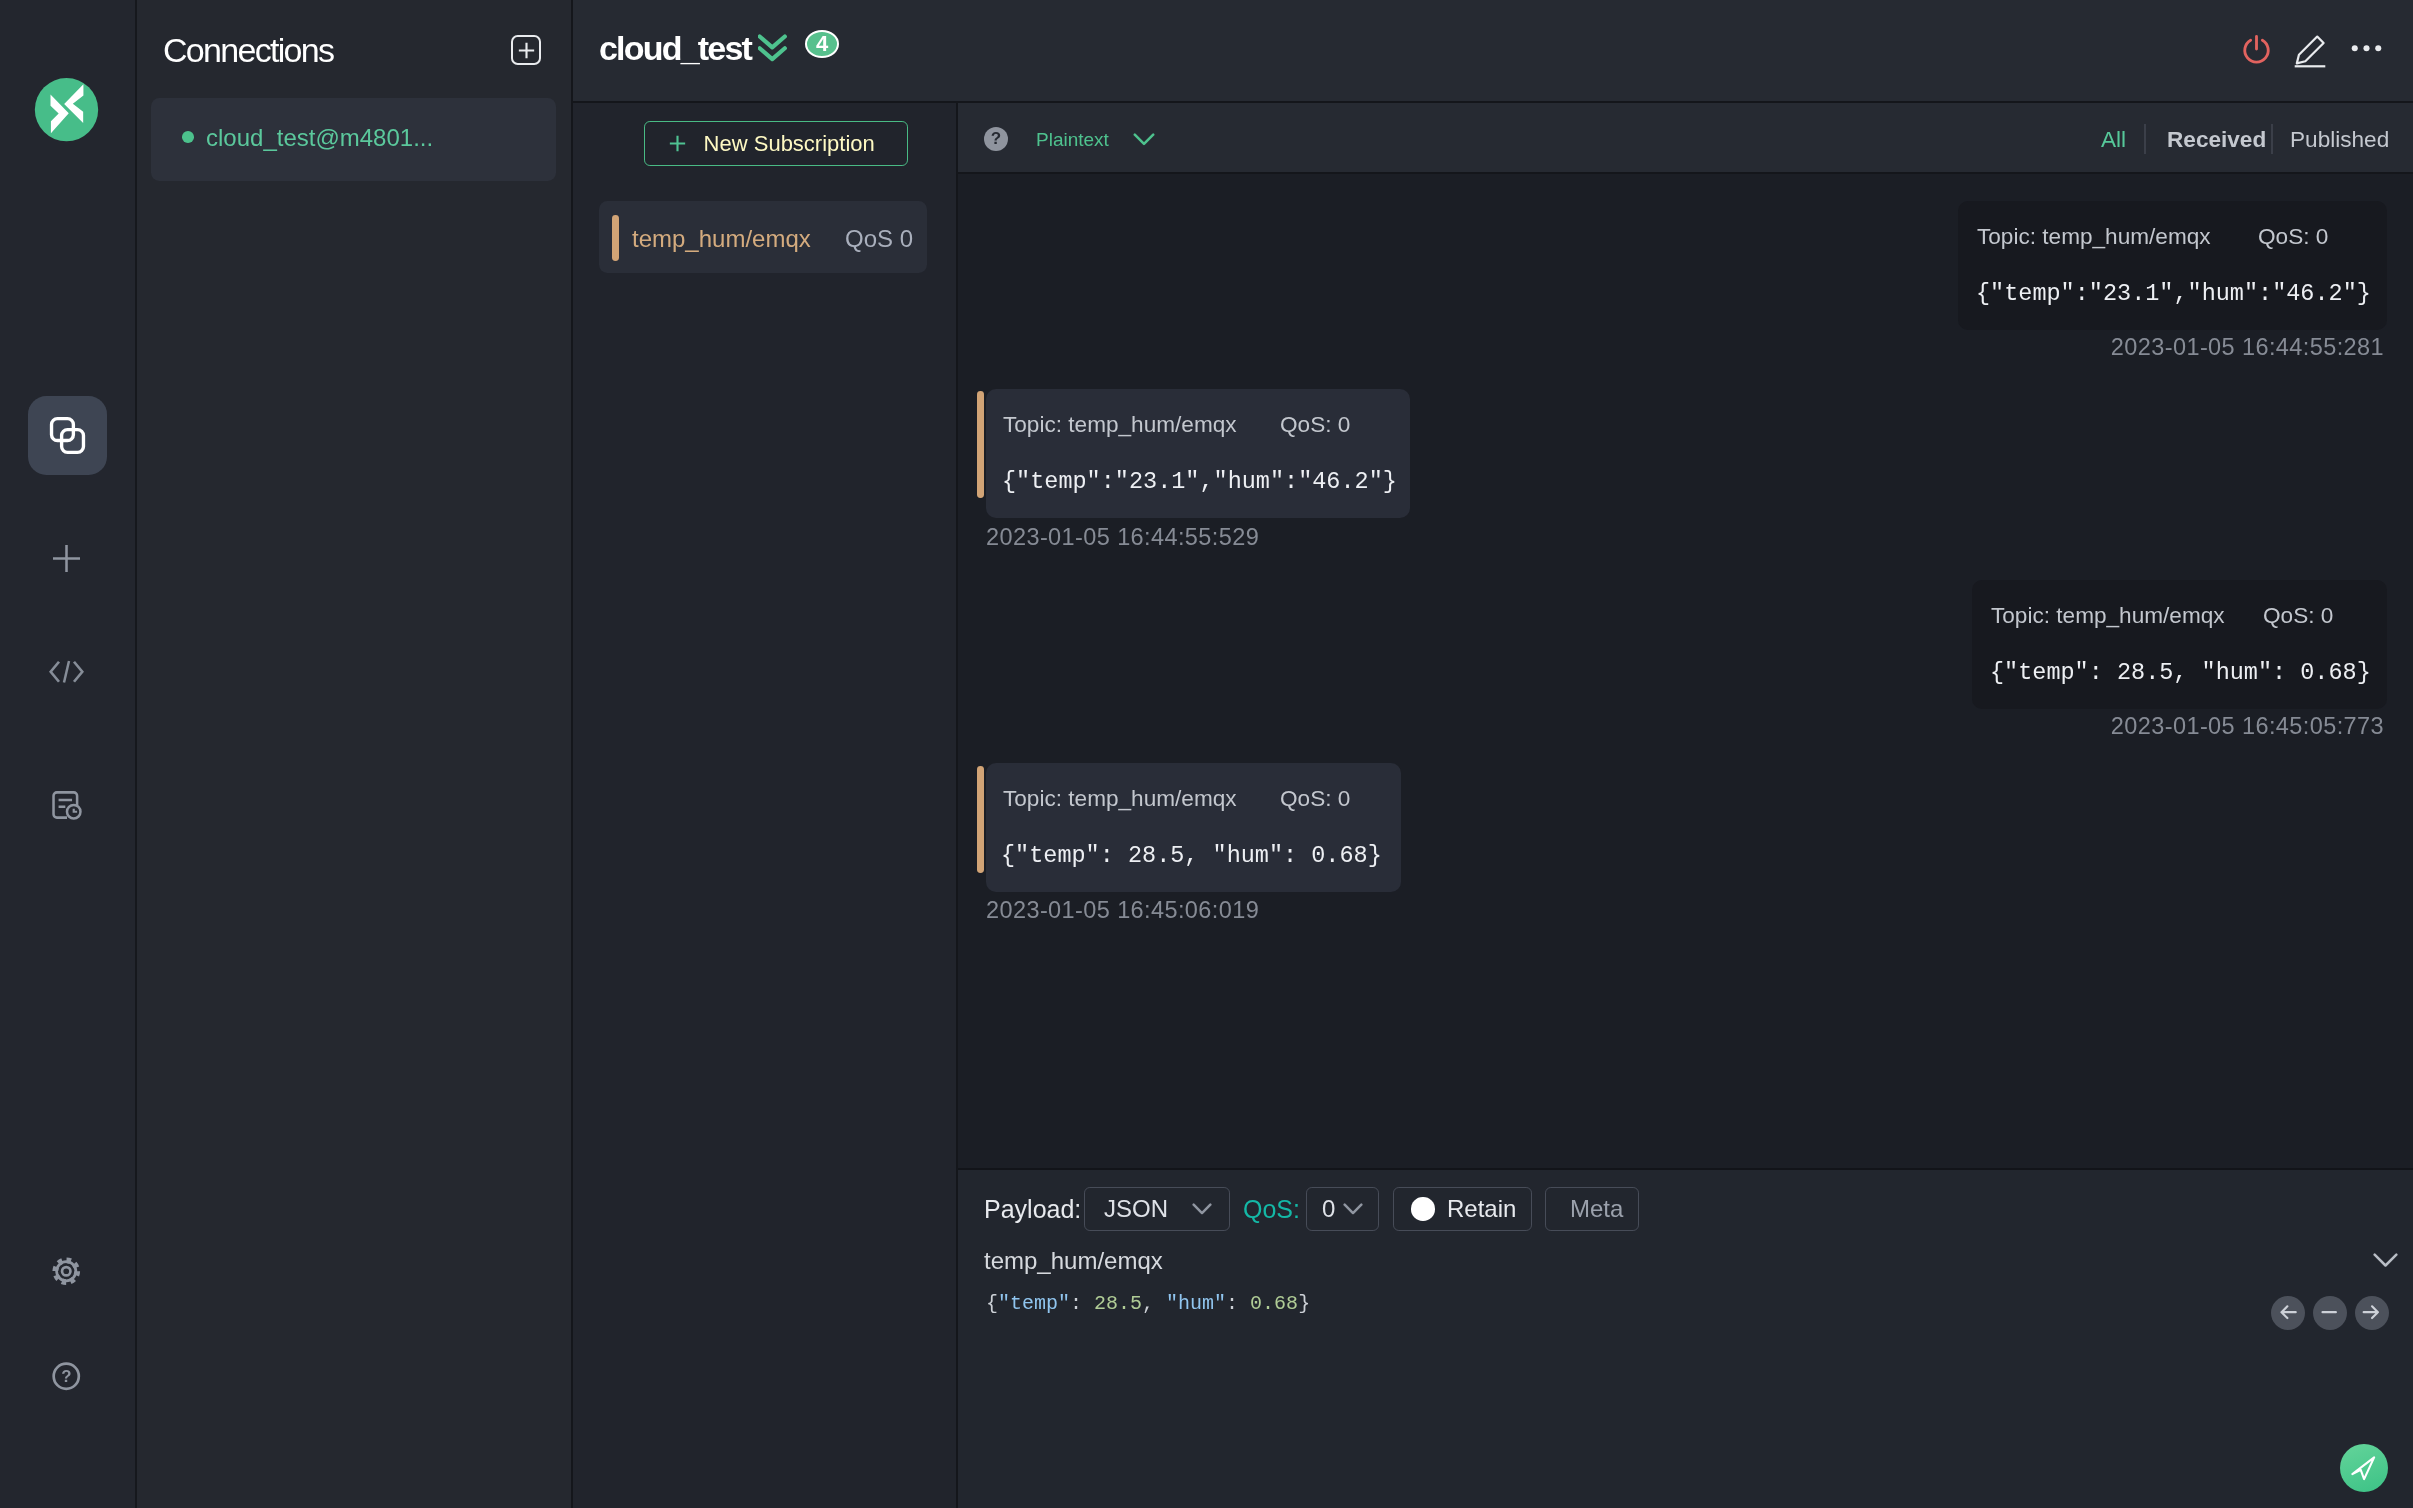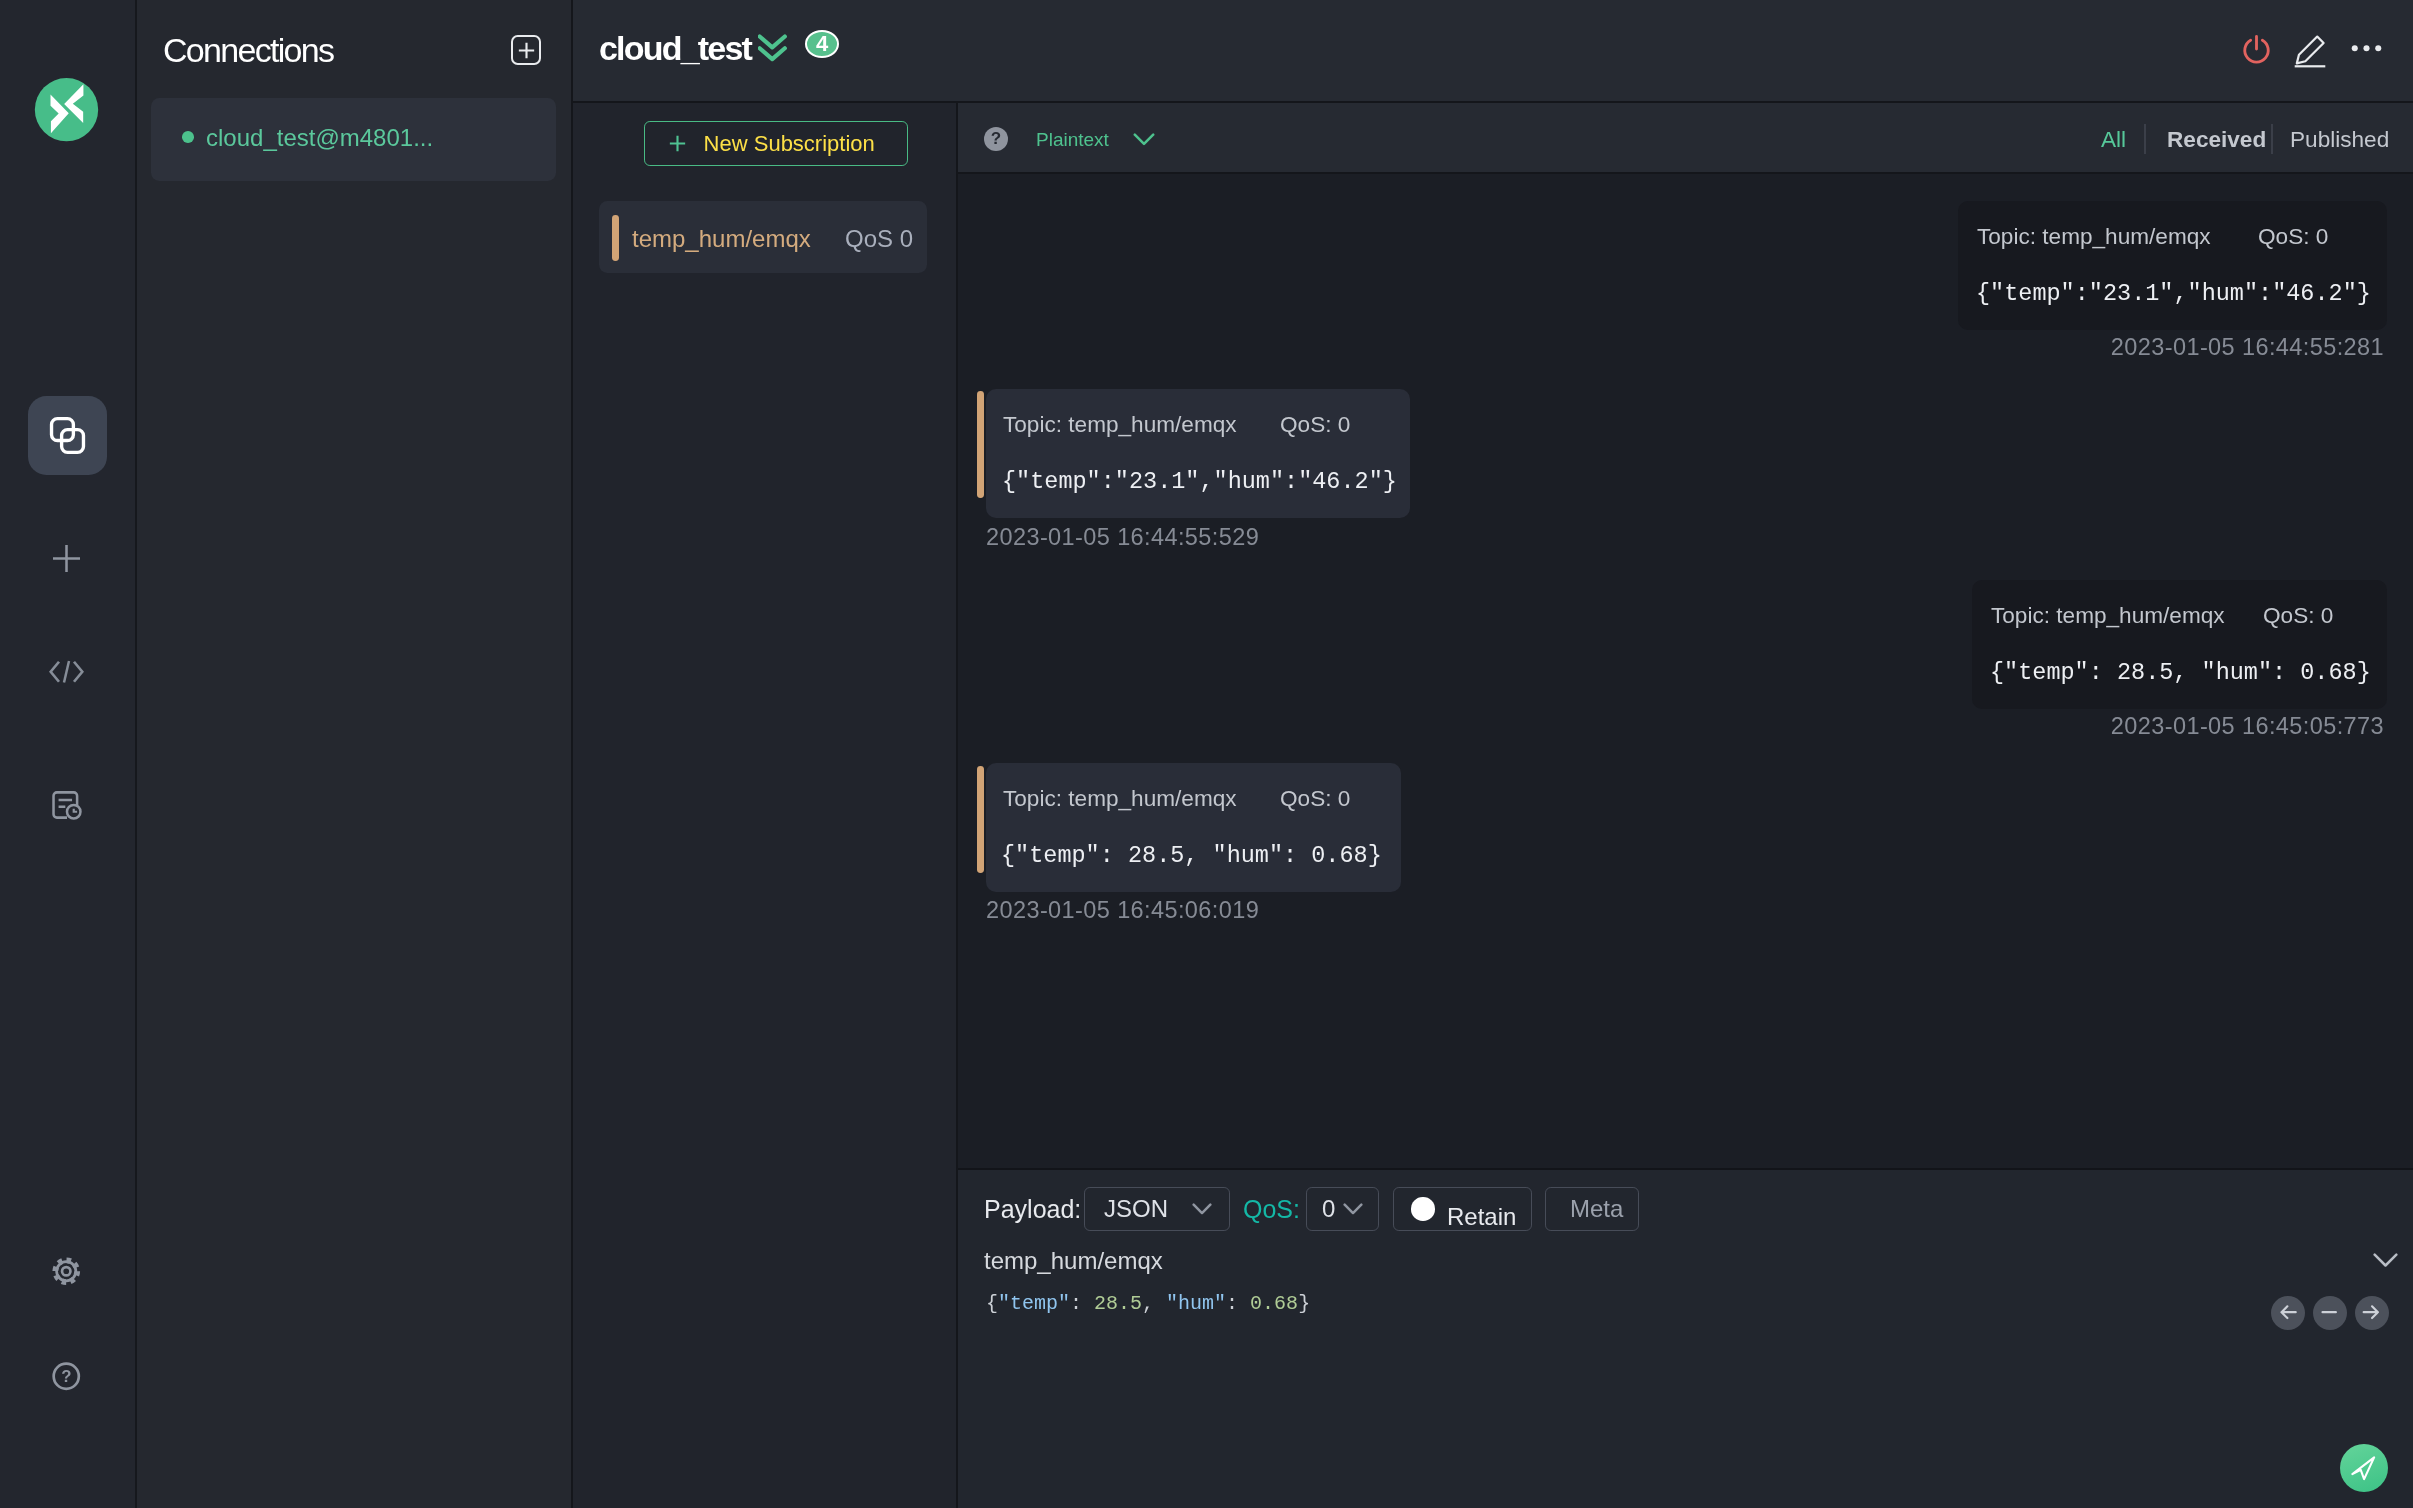--- a/index.html
+++ b/index.html
@@ -96,21 +96,21 @@
   <svg class="abs" style="left:2348px;top:44px;" width="37" height="8.4" viewBox="0 0 44 10">
     <circle cx="8" cy="5" r="3.6" fill="#e9ebee"></circle>
     <circle cx="22" cy="5" r="3.6" fill="#e9ebee"></circle>
     <circle cx="36" cy="5" r="3.6" fill="#e9ebee"></circle>
   </svg>
 
   <div class="abs" style="left:644px;top:121px;width:238px;height:43px;border:1.7px solid #49bb85;border-radius:5.9px;display:flex;align-items:center;padding-left:24px;box-sizing:content-box;">
     <svg width="17" height="17" viewBox="0 0 20 20" style="margin-right:17.6px;">
       <path d="M10 1 V19 M1 10 H19" stroke="#4fc292" stroke-width="2.5"></path>
     </svg>
-    <span style="font-size:22px;color:#fde047;">New Subscription</span>
+    <span style="font-size:22px;color:#fef9c3;">New Subscription</span>
   </div>
   <div class="abs" style="left:599px;top:201px;width:328px;height:72px;border-radius:8.4px;background:#2a2e38;"></div>
   <div class="abs" style="left:612px;top:215px;width:6.7px;height:46px;border-radius:3.4px;background:#d2a476;"></div>
   <div class="abs" style="left:632px;top:225px;font-size:24px;color:#d4ab7e;line-height:27px;">temp_hum/emqx</div>
   <div class="abs" style="left:845px;top:225px;font-size:24px;color:#a9afbc;line-height:27px;">QoS 0</div>
 
   <div class="abs" style="left:984px;top:127px;width:24px;height:24px;border-radius:50%;background:#8f949e;color:#262a32;font-size:17px;font-weight:700;text-align:center;line-height:24px;">?</div>
   <div class="abs" style="left:1036px;top:126px;font-size:19px;color:#4ec28e;line-height:27px;">Plaintext</div>
   <svg class="abs" style="left:1133px;top:133px;" width="22" height="13.4" viewBox="0 0 26 16">
     <path d="M2 2 L13 13 L24 2" fill="none" stroke="#4ec28e" stroke-width="3" stroke-linecap="round" stroke-linejoin="round"></path>
@@ -154,21 +154,21 @@
     <path d="M2 2 L12 12 L22 2" fill="none" stroke="#9096a1" stroke-width="3" stroke-linecap="round" stroke-linejoin="round"></path>
   </svg>
   <div class="abs" style="left:1243px;top:1194px;font-size:25px;color:#14b8a6;line-height:30px;">QoS:</div>
   <div class="abs" style="left:1306px;top:1187px;width:73px;height:44px;border:1.7px solid #474c58;border-radius:5.9px;box-sizing:border-box;"></div>
   <div class="abs" style="left:1322px;top:1195px;font-size:24px;color:#dfe2e8;line-height:27px;">0</div>
   <svg class="abs" style="left:1343px;top:1203px;" width="20" height="11.7" viewBox="0 0 24 14">
     <path d="M2 2 L12 12 L22 2" fill="none" stroke="#9096a1" stroke-width="3" stroke-linecap="round" stroke-linejoin="round"></path>
   </svg>
   <div class="abs" style="left:1393px;top:1187px;width:139px;height:44px;border:1.7px solid #474c58;border-radius:5.9px;box-sizing:border-box;"></div>
   <div class="abs" style="left:1411px;top:1197px;width:23.5px;height:23.5px;border-radius:50%;background:#ffffff;"></div>
-  <div class="abs" style="left:1447px;top:1195px;font-size:24px;color:#e8eaee;line-height:27px;margin-top:8px;">Retain</div>
+  <div class="abs" style="left:1447px;top:1195px;font-size:24px;color:#e8eaee;line-height:27px;">Retain</div>
   <div class="abs" style="left:1545px;top:1187px;width:94px;height:44px;border:1.7px solid #474c58;border-radius:5.9px;box-sizing:border-box;"></div>
   <div class="abs" style="left:1570px;top:1195px;font-size:24px;color:#9ba1ac;line-height:27px;">Meta</div>
   <svg class="abs" style="left:2373px;top:1253px;" width="25" height="15" viewBox="0 0 30 18">
     <path d="M2 2 L15 15 L28 2" fill="none" stroke="#b9bec6" stroke-width="3" stroke-linecap="round" stroke-linejoin="round"></path>
   </svg>
   <div class="abs" style="left:984px;top:1247px;font-size:24px;color:#d6d9de;line-height:27px;">temp_hum/emqx</div>
   <div class="abs mono" style="left:986px;top:1291px;font-size:20px;color:#ccd0d6;line-height:25px;"><span style="color:#ccd0d6;">{</span><span style="color:#90c5ef;">"temp"</span><span style="color:#ccd0d6;">: </span><span style="color:#b0cc96;">28.5</span><span style="color:#ccd0d6;">, </span><span style="color:#90c5ef;">"hum"</span><span style="color:#ccd0d6;">: </span><span style="color:#b0cc96;">0.68</span><span style="color:#ccd0d6;">}</span></div>
 
   <div class="abs" style="left:2271px;top:1296px;width:34px;height:34px;border-radius:50%;background:#4c515b;"></div>
   <svg class="abs" style="left:2279px;top:1303px;" width="18.4" height="18.4" viewBox="0 0 22 22">

